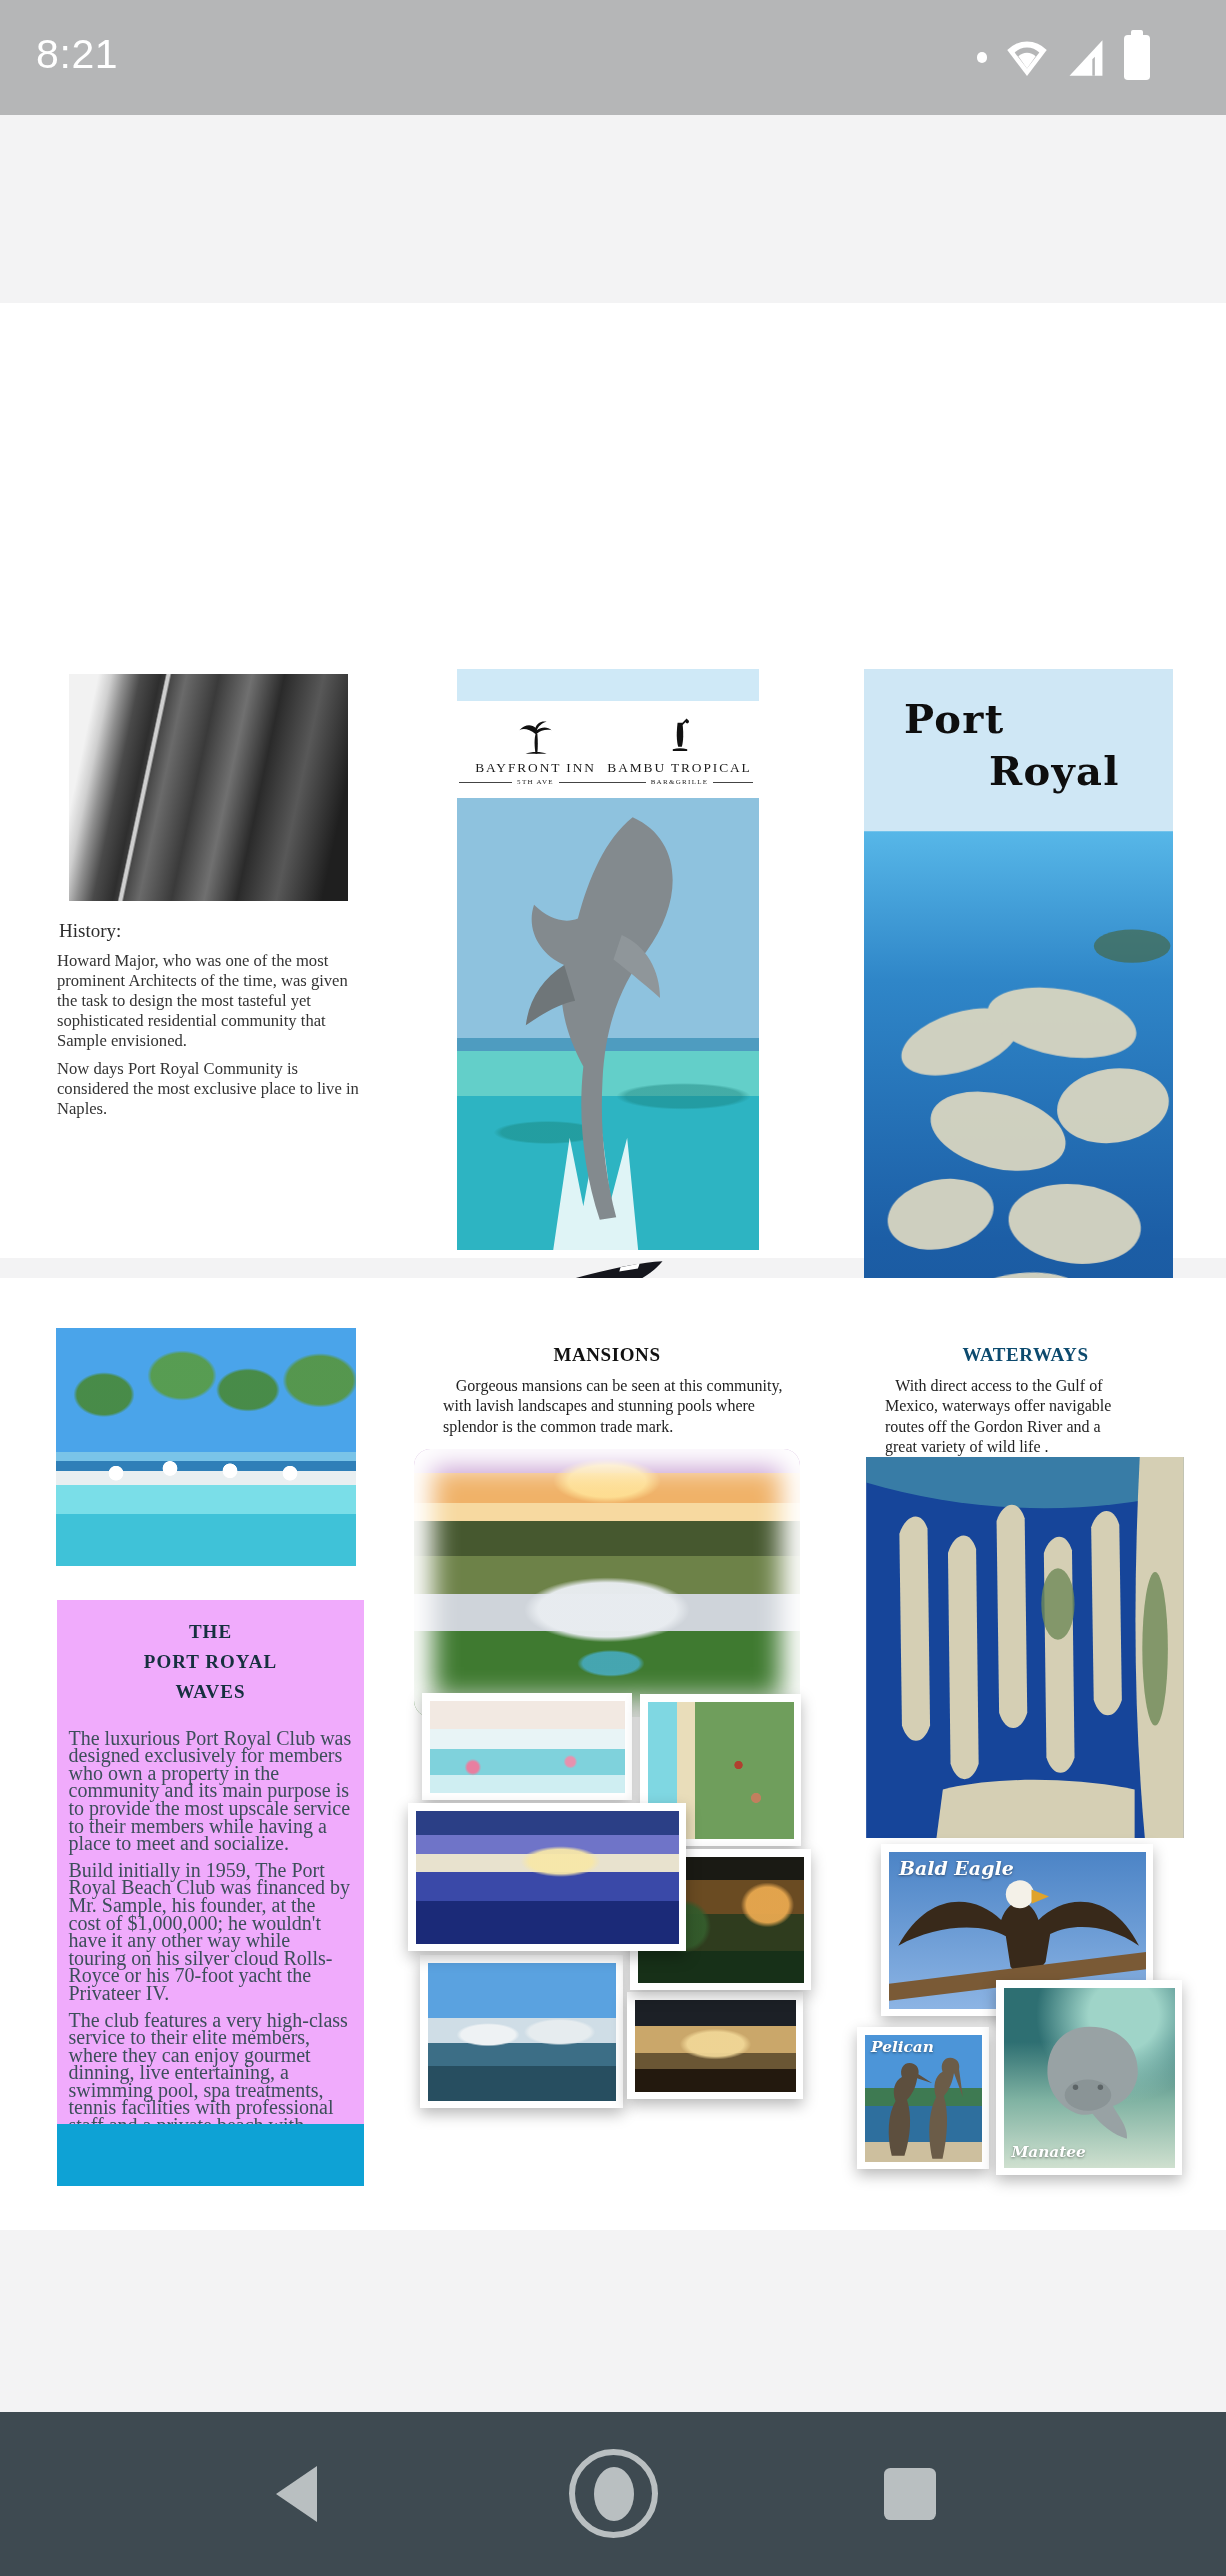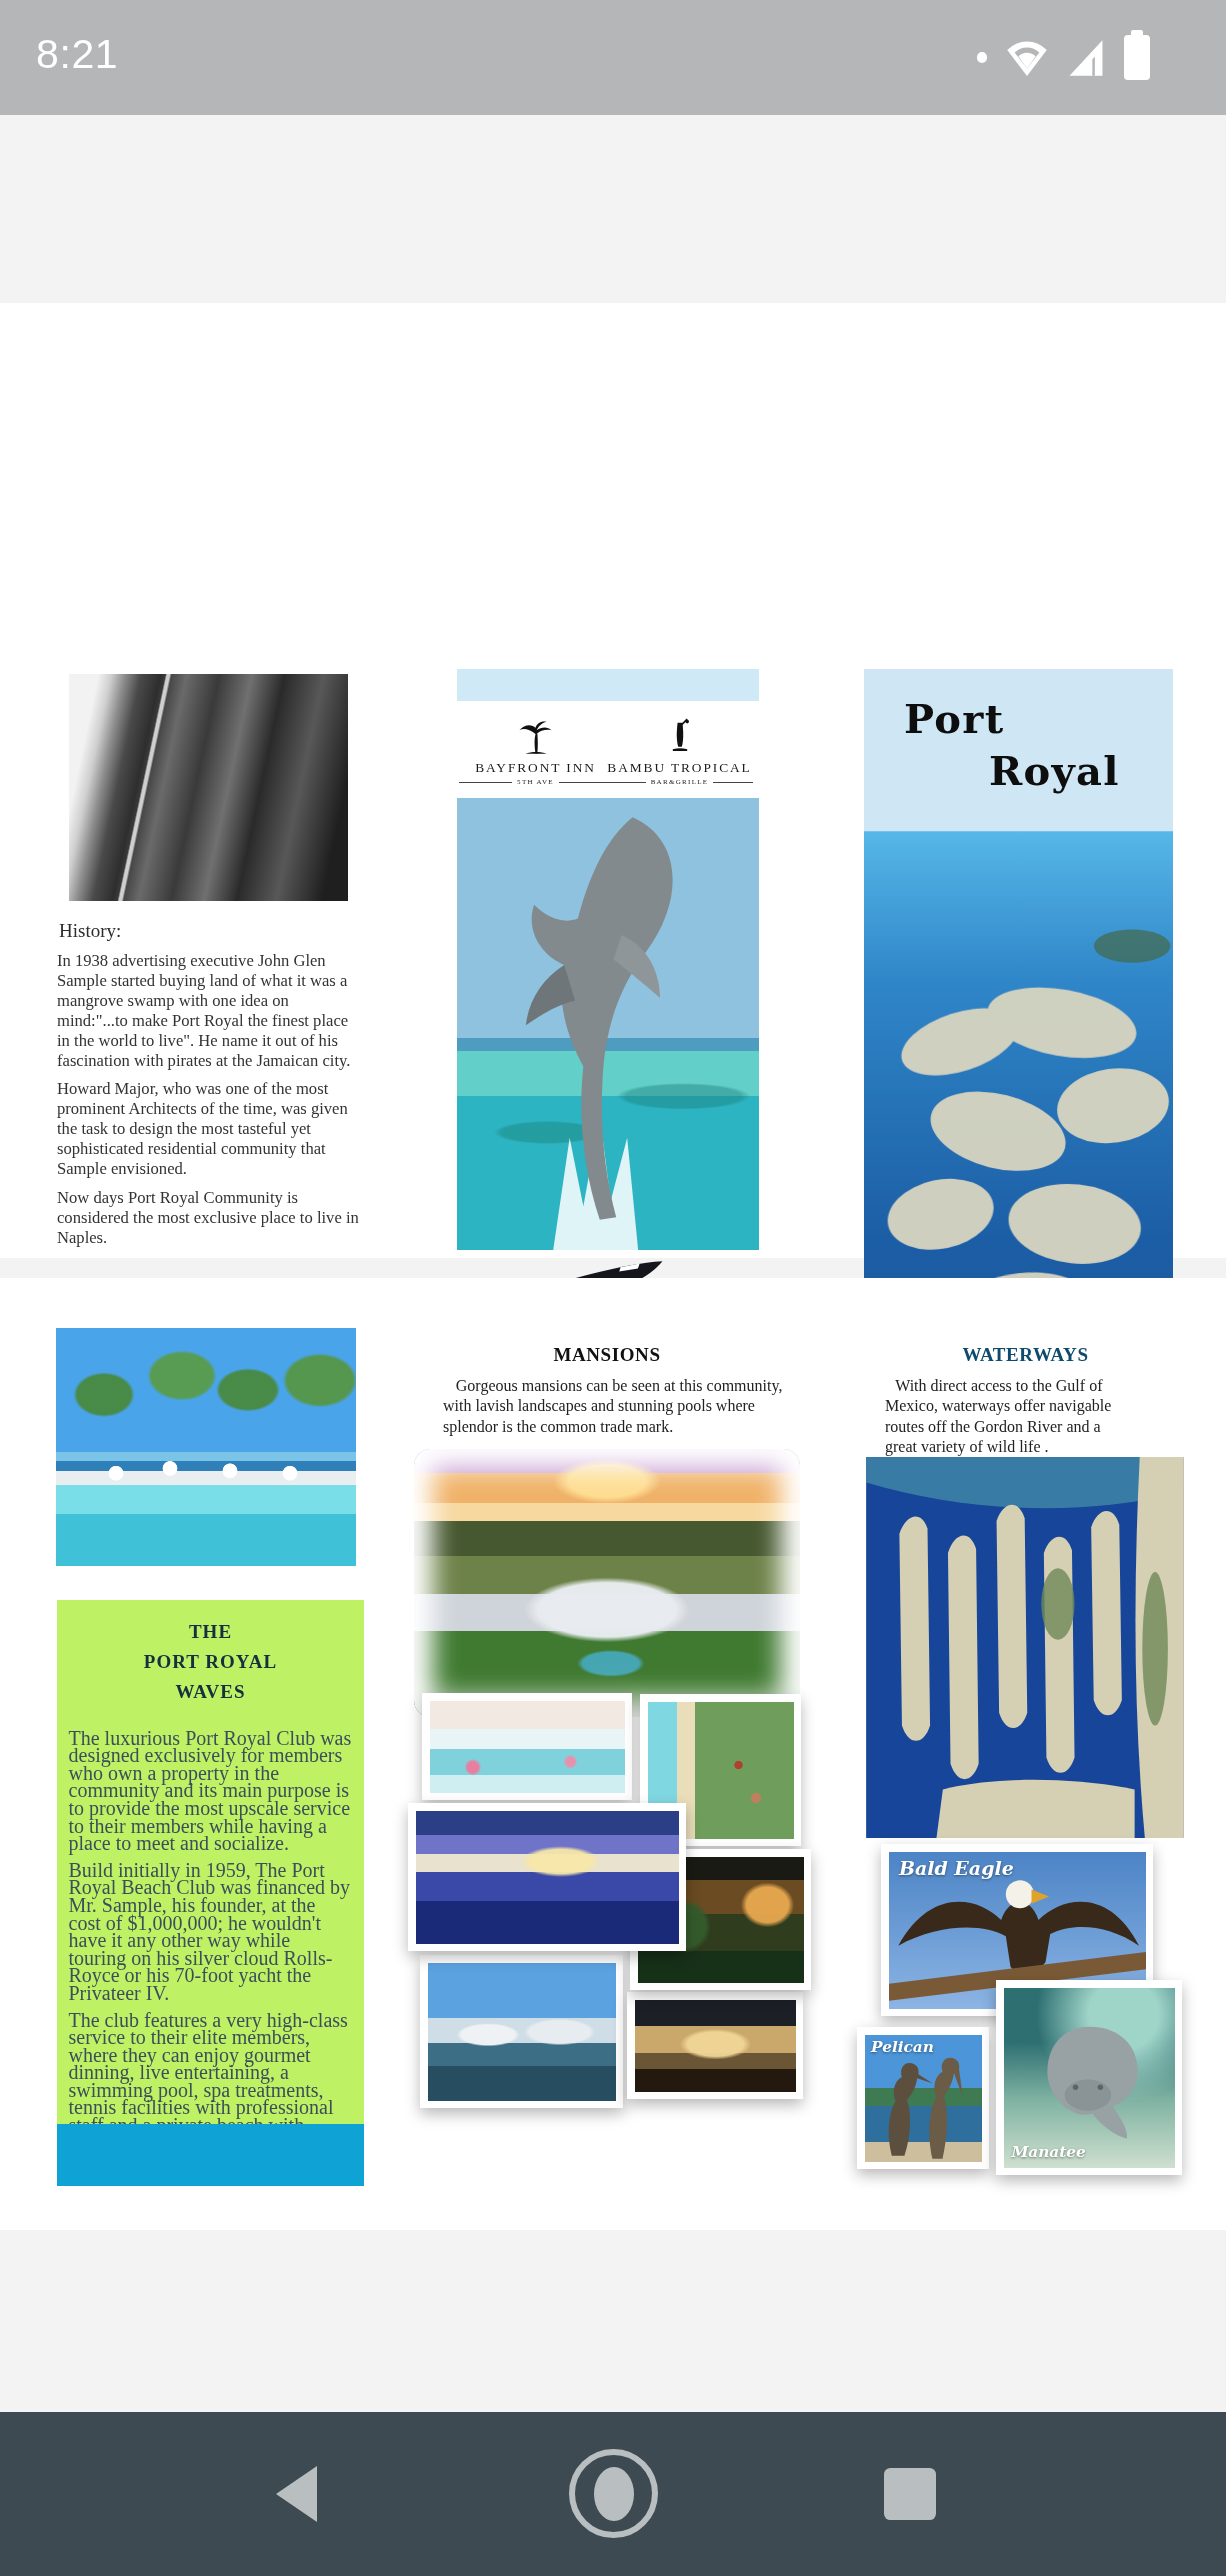--- a/index.html
+++ b/index.html
@@ -81,21 +81,21 @@
     background:
       radial-gradient(circle 8.3px at 20% 61%, #fff 0 7px, transparent 7.7px),
       radial-gradient(circle 8.3px at 38% 59%, #fff 0 7px, transparent 7.7px),
       radial-gradient(circle 8.3px at 58% 60%, #fff 0 7px, transparent 7.7px),
       radial-gradient(circle 8.3px at 78% 61%, #fff 0 7px, transparent 7.7px),
       radial-gradient(ellipse 45px 33px at 16% 28%, rgba(72,138,64,.95) 0 60%, transparent 68%),
       radial-gradient(ellipse 51px 37px at 42% 20%, rgba(88,156,74,.95) 0 60%, transparent 68%),
       radial-gradient(ellipse 47px 32px at 64% 26%, rgba(72,138,64,.95) 0 60%, transparent 68%),
       radial-gradient(ellipse 55px 40px at 88% 22%, rgba(86,150,70,.95) 0 60%, transparent 68%),
       linear-gradient(180deg,#4aa4ea 0 52%,#7ac4e8 52% 56%,#2f7fb8 56% 60%,#e9eff1 60% 66%,#7adee8 66% 78%,#3fc2d8 78% 100%);}
-  .club-box{left:57px;top:1600px;width:307px;height:524px;background:#bef264;}
+  .club-box{left:57px;top:1600px;width:307px;height:524px;background:#f0abfc;}
   .club-title{padding-top:16.6px;text-align:center;}
   .club-title div{font-size:19px;line-height:30px;font-weight:bold;color:#16303f;letter-spacing:1px;}
   .club-body{margin:23px 11.5px 0 11.5px;}
   .club-body p{margin:0 0 9px 0;font-size:20px;line-height:17.6px;color:#3c4e5a;}
   .club-footer{left:57px;top:2124px;width:307px;height:62px;background:#0ea2d5;}
 
   
   .mans-head{left:412px;top:1344px;width:390px;text-align:center;font-size:19px;font-weight:bold;
              color:#111;letter-spacing:0.6px;}
   .mans-body{left:443px;top:1376px;width:341px;font-size:16px;line-height:20.4px;color:#222;text-indent:12.8px;}
@@ -178,21 +178,20 @@
     </div>
   </div>
 
   <div>
 
     <div class="page p1">
 
       <div class="abs bw-photo" style="position:absolute"></div>
       <div class="abs hist-head" style="position:absolute">History:</div>
       <div class="abs hist-body" style="position:absolute">
-        <p>In 1938 advertising executive John Glen Sample started buying land of what it was a mangrove swamp with one idea on mind:"...to make Port Royal the finest place in the world to live". He name it out of his fascination with pirates at the Jamaican city.</p>
         <p>Howard Major, who was one of the most prominent Architects of the time, was given the task to design the most tasteful yet sophisticated residential community that Sample envisioned.</p>
         <p>Now days Port Royal Community is considered the most exclusive place to live in Naples.</p>
       </div>
       <div class="abs warn" style="position:absolute">
         <p>ALWAYS REMEMBER,</p>
         <p>THIS IS A RESIDENTIAL</p>
         <p>AREA,  KEEP MUSIC LOW</p>
         <p>AND DO NOT MAKE</p>
         <p>WAVES!</p>
       </div>

